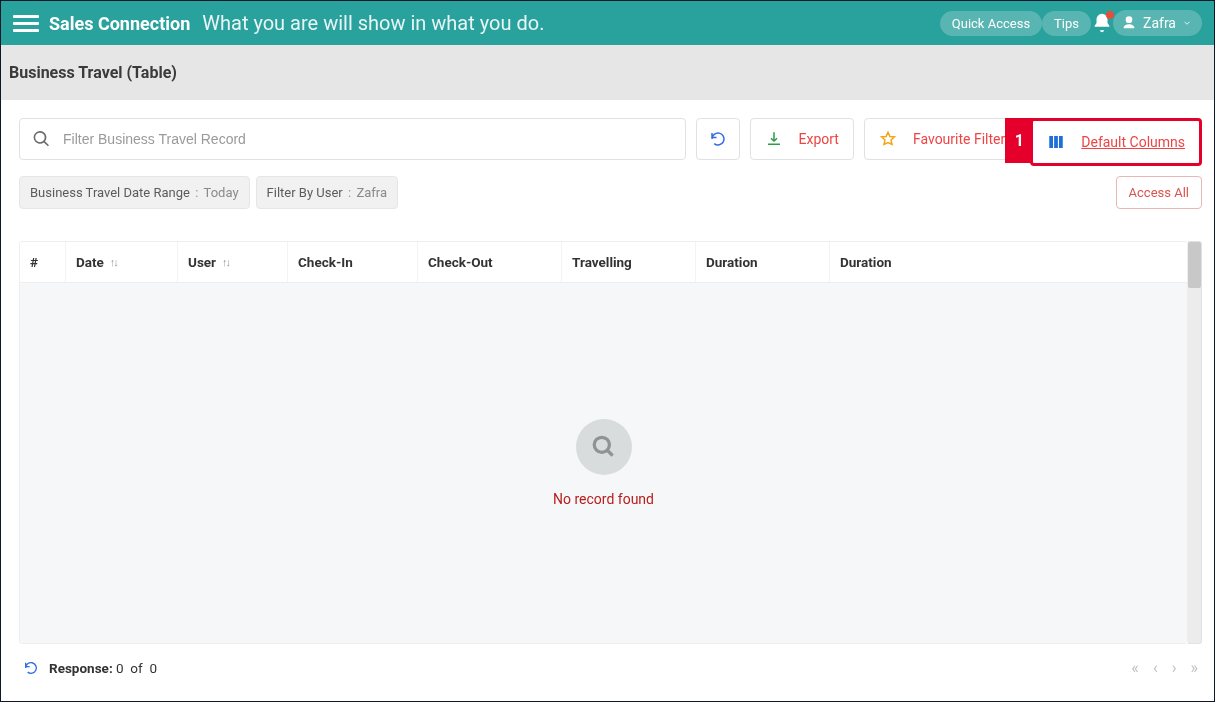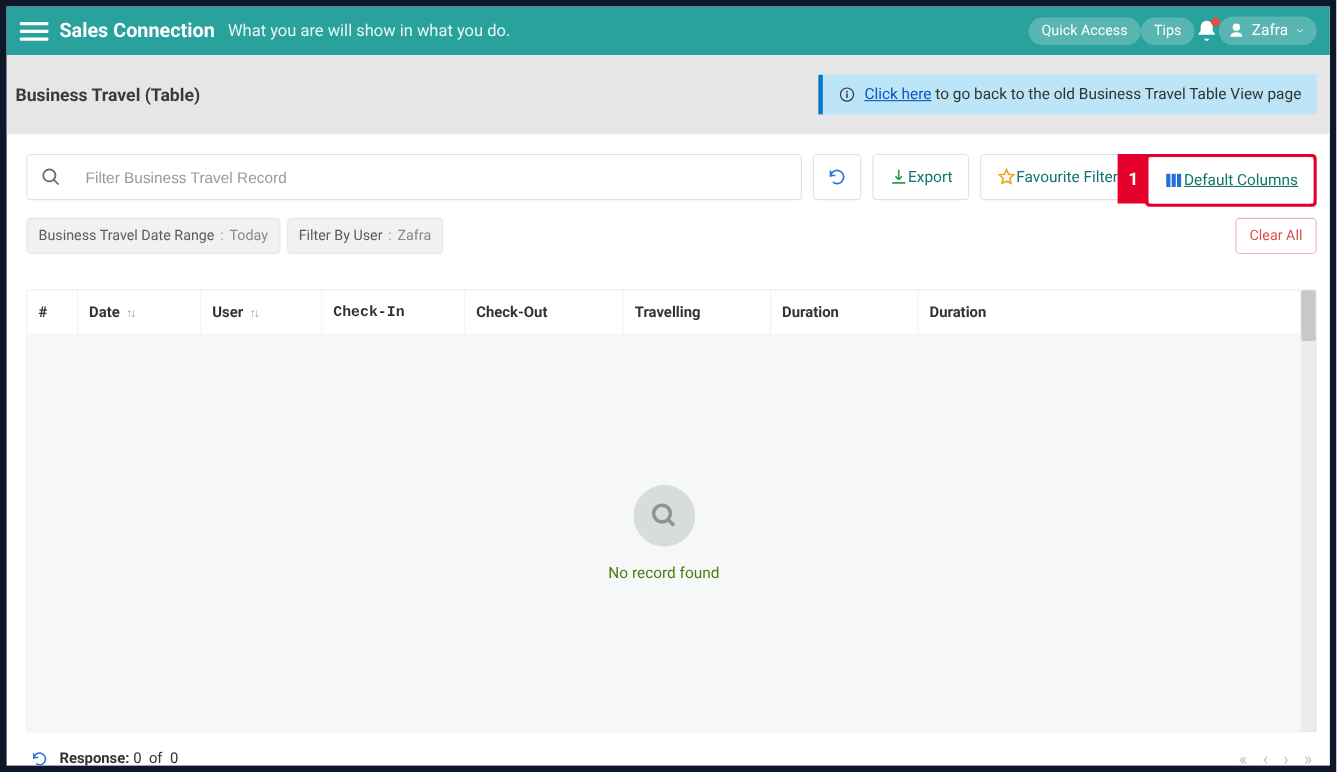--- a/index.html
+++ b/index.html
@@ -1,49 +1,49 @@
 <!DOCTYPE html>
 <html><head>
 <meta charset="utf-8">
 <style>
 * { box-sizing: border-box; margin: 0; padding: 0; }
 body { font-family: -apple-system, BlinkMacSystemFont, "Segoe UI", Roboto, Arial, sans-serif; font-size: 14px; color: #333; background: #fff; }
-.frame { width: 1215px; height: 702px; border: 6px solid #0f172a; position: relative; overflow: hidden; background: #fff; }
+.frame { width: 1215px; height: 702px; border: 1px solid #0f172a; position: relative; overflow: hidden; background: #fff; }
 
 
 .topbar { height: 44px; background: #29a19c; display: flex; align-items: center; padding: 0 12px; color: #fff; }
 .hamburger { width: 26px; height: 26px; display: flex; flex-direction: column; justify-content: center; gap: 4px; cursor: pointer; margin-right: 10px; }
 .hamburger span { display: block; height: 3px; background: #fff; border-radius: 1px; }
 .brand { font-weight: 700; font-size: 18px; margin-right: 12px; }
-.tagline { font-size: 15px; color: #e8f5f5; }
+.tagline { font-size: 20px; color: #e8f5f5; }
 .top-right { margin-left: auto; display: flex; align-items: center; }
 .pill { background: rgba(255,255,255,0.22); border-radius: 14px; padding: 5px 12px; font-size: 13px; cursor: pointer; }
 .bell { position: relative; width: 22px; height: 22px; cursor: pointer; }
 .bell svg { fill: #fff; }
 .bell-dot { position: absolute; top: -1px; right: -1px; width: 8px; height: 8px; background: #e74c3c; border-radius: 50%; }
 .user-chip { display: flex; align-items: center; gap: 6px; background: rgba(255,255,255,0.22); border-radius: 14px; padding: 5px 10px 5px 8px; cursor: pointer; }
 .user-chip svg.person { fill: #fff; }
 .user-chip .chev { width: 10px; height: 10px; }
 
 
 .page-header { background: #e6e6e6; display: flex; align-items: center; justify-content: space-between; padding: 18px 12px 18px 8px; }
 .page-title { font-size: 16px; font-weight: 700; color: #3a3a3a; }
 .notice { background: #bde5f8; border-left: 4px solid #0b75c9; color: #333; padding: 10px 14px; display: flex; align-items: center; gap: 8px; font-size: 14px; }
 .notice a { color: #0b57bd; text-decoration: underline; cursor: pointer; }
 .notice .info-icon { width: 16px; height: 16px; flex: 0 0 auto; }
 
 
 .content { padding: 18px 12px 0 18px; position: relative; }
 .toolbar-row { display: flex; align-items: stretch; gap: 10px; padding: 0 0 10px 0; }
-.search-box { flex: 1; border: 1px solid #e1e1e1; border-radius: 4px; display: flex; align-items: center; padding: 0 12px; height: 42px; gap: 10px; }
+.search-box { flex: 1; border: 1px solid #e1e1e1; border-radius: 4px; display: flex; align-items: center; padding: 0 12px; height: 42px; }
 .search-box svg { width: 20px; height: 20px; fill: #6b6b6b; margin-right: 12px; }
 .search-box input { border: none; outline: none; width: 100%; font-size: 14px; color: #333; }
 .search-box input::placeholder { color: #9a9a9a; }
 
-.btn { border: 1px solid #e1e1e1; border-radius: 4px; background: #fff; height: 42px; display: flex; align-items: center; gap: 0; padding: 0 14px; cursor: pointer; font-size: 14px; color: #0f766e; }
+.btn { border: 1px solid #e1e1e1; border-radius: 4px; background: #fff; height: 42px; display: flex; align-items: center; gap: 16px; padding: 0 14px; cursor: pointer; font-size: 14px; color: #ef4444; }
 .btn.icon-only { padding: 0 12px; }
 .btn svg { width: 18px; height: 18px; }
 
 .refresh-icon svg { stroke: #2f6fe0; fill: none; stroke-width: 2; }
 .export-icon svg { fill: none; stroke: #2e9b4f; stroke-width: 2; }
 .fav-icon svg { fill: none; stroke: #f2a516; stroke-width: 2; }
 .cols-icon svg { fill: #1f6fd6; }
 
 
 .callout-wrap { position: relative; border: 3px solid #e4002b; border-radius: 4px; }
@@ -61,28 +61,28 @@
 .table-outer { display: flex; margin-top: 18px; }
 .table-area { flex: 1; border: 1px solid #eee; border-radius: 3px; overflow: hidden; }
 .thead { display: flex; background: #fff; border-bottom: 1px solid #eee; }
 .th { padding: 12px 10px; font-weight: 700; font-size: 13.5px; color: #333; border-right: 1px solid #f3f3f3; display: flex; align-items: center; gap: 6px; }
 .th:last-child { border-right: none; }
 .sort-arrows { color: #9a9a9a; font-size: 11px; letter-spacing: -2px; }
 
 .col-idx { width: 46px; }
 .col-date { width: 112px; }
 .col-user { width: 110px; }
-.col-checkin { width: 130px; font-family: Liberation Mono, monospace; }
+.col-checkin { width: 130px; }
 .col-checkout { width: 144px; }
 .col-travel { width: 134px; }
 .col-customer { width: 134px; }
 .col-resp { width: 188px; }
 .col-duration { flex: 1; }
 
-.empty-body { background: #f6f7f8; height: 360px; display: flex; flex-direction: column; align-items: center; justify-content: center; color: #4d7c0f; gap: 16px; }
+.empty-body { background: #f6f7f8; height: 360px; display: flex; flex-direction: column; align-items: center; justify-content: center; color: #b91c1c; gap: 16px; }
 .empty-circle { width: 56px; height: 56px; border-radius: 50%; background: #d9dcdd; display: flex; align-items: center; justify-content: center; }
 .empty-circle svg { width: 26px; height: 26px; fill: none; stroke: #8f9394; stroke-width: 3; }
 
 .fake-scroll { width: 14px; background: #ececec; border: 1px solid #e2e2e2; border-left: none; position: relative; border-radius: 0 3px 3px 0; }
 .fake-scroll .thumb { position: absolute; top: 0; left: 0; right: 0; height: 46px; background: #c8c8c8; border-radius: 2px; }
 
 
 .footer { display: flex; align-items: center; padding: 14px 4px 10px 4px; font-size: 13.5px; color: #333; }
 .footer .refresh-mini { width: 16px; height: 16px; margin-right: 10px; }
 .footer .refresh-mini svg { stroke: #2f6fe0; fill: none; stroke-width: 2; width: 16px; height: 16px; }
@@ -118,30 +118,20 @@
         <span>Zafra</span>
         <svg class="chev" viewBox="0 0 24 24">
             <path d="M6 9l6 6 6-6" fill="none" stroke="#fff" stroke-width="2"></path>
           </svg>
       </div>
     </div>
   </div>
 
   <div class="page-header">
     <div class="page-title">Business Travel (Table)</div>
-    <div class="notice">
-      <svg class="info-icon" viewBox="0 0 24 24">
-          <circle cx="12" cy="12" r="9" fill="none" stroke="#333" stroke-width="1.6"></circle>
-          <circle cx="12" cy="8" r="1.2" fill="#333"></circle>
-          <rect x="11" y="10.5" width="2" height="6" fill="#333"></rect>
-        </svg>
-      <span>
-        <a>Click here</a><span> to go back to the old Business Travel Table View page</span>
-      </span>
-    </div>
   </div>
 
   <div class="content">
 
     <div class="toolbar-row">
       <div class="search-box">
         <svg viewBox="0 0 24 24">
             <path d="M10 2a8 8 0 1 0 5 14.3l5 5 1.4-1.4-5-5A8 8 0 0 0 10 2zm0 2a6 6 0 1 1 0 12 6 6 0 0 1 0-12z"></path>
           </svg>
         <input type="text" placeholder="Filter Business Travel Record" style="">
@@ -176,21 +166,21 @@
       </div>
     </div>
 
     <div class="chips-row">
       <div class="chip">
         <span class="label">Business Travel Date Range</span><span class="sep"> : </span><span class="val">Today</span>
       </div>
       <div class="chip">
         <span class="label">Filter By User</span><span class="sep"> : </span><span class="val">Zafra</span>
       </div>
-      <div class="clear-all">Clear All</div>
+      <div class="clear-all">Access All</div>
     </div>
 
     <div class="table-outer">
       <div class="table-area">
         <div class="thead">
           <div class="th col-idx">#</div>
           <div class="th col-date">
               <span>Date</span>
               <span class="sort-arrows">↑↓</span>
             </div>

